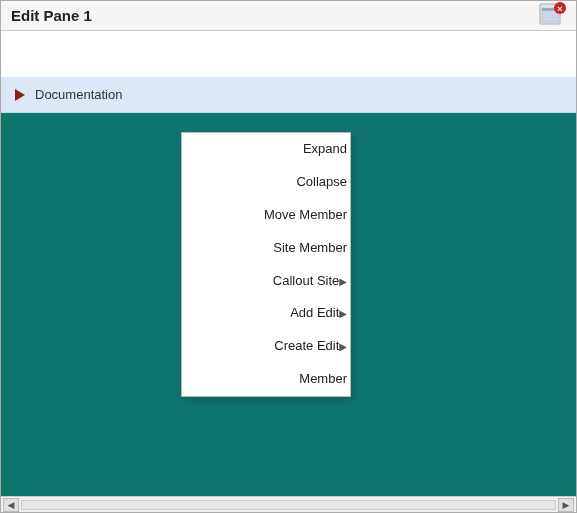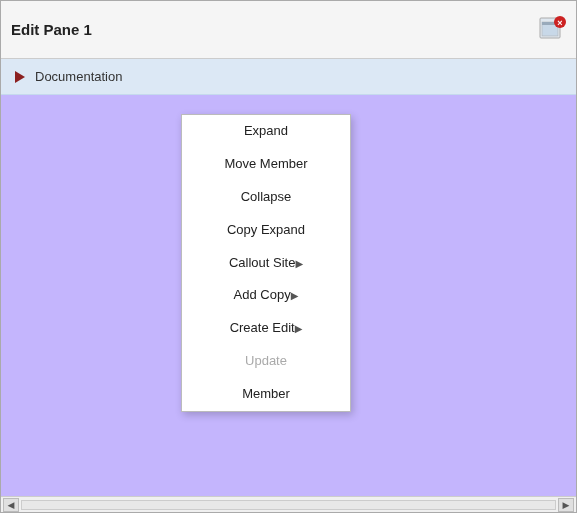--- a/index.html
+++ b/index.html
@@ -26,21 +26,21 @@
       flex-direction: column;
     }
 
     .title-bar {
       display: flex;
       align-items: center;
       justify-content: space-between;
       padding: 8px 10px;
       background: #f5f5f5;
       border-bottom: 1px solid #ccc;
-      height: 58px;
+      height: 30px;
     }
 
     .title-text {
       font-size: 15px;
       font-weight: bold;
       color: #222;
     }
 
     .title-icon {
       width: 28px;
@@ -49,23 +49,24 @@
       cursor: pointer;
     }
 
     .title-icon svg {
       width: 28px;
       height: 28px;
     }
 
     .content-area {
       flex: 1;
-      background: #c4b5fd;
+      background: #0f766e;
       position: relative;
       overflow: hidden;
+      margin-top: 46px;
     }
 
     .tree-row {
       display: flex;
       align-items: center;
       padding: 6px 10px;
       background: #dce8f5;
       border-bottom: 1px solid #c5d9ed;
       height: 36px;
     }
@@ -99,21 +100,21 @@
       border: 1px solid #bbb;
       box-shadow: 2px 3px 8px rgba(0,0,0,0.2);
       z-index: 100;
     }
 
     .menu-item {
       padding: 8px 3px;
       cursor: pointer;
       display: flex;
       align-items: center;
-      justify-content: center;
+      justify-content: flex-end;
       color: #222;
       font-size: 13px;
       line-height: 1.3;
     }
 
     .menu-item.disabled {
       color: #aaa;
       cursor: default;
     }
 
@@ -183,42 +184,39 @@
         </svg>
       </div>
       <span class="tree-label">Documentation</span>
     </div>
 
     <div class="context-menu" id="context-menu">
     <div class="menu-item">
           <span>Expand</span>
         </div>
         <div class="menu-item">
+          <span>Collapse</span>
+        </div>
+        <div class="menu-item">
           <span>Move Member</span>
         </div>
         <div class="menu-item">
-          <span>Collapse</span>
-        </div>
-        <div class="menu-item">
-          <span>Copy Expand</span>
+          <span>Site Member</span>
         </div>
         <div class="menu-item">
           <span>Callout Site</span>
           <span class="submenu-arrow">▶</span>
         </div>
         <div class="menu-item">
-          <span>Add Copy</span>
+          <span>Add Edit</span>
           <span class="submenu-arrow">▶</span>
         </div>
         <div class="menu-item">
           <span>Create Edit</span>
           <span class="submenu-arrow">▶</span>
-        </div>
-        <div class="menu-item disabled">
-          <span>Update</span>
         </div>
         <div class="menu-item">
           <span>Member</span>
         </div>
       </div>
   </div>
 
   <div class="scrollbar-area">
     <div class="scroll-left">◀</div>
     <div class="scroll-track"></div>

